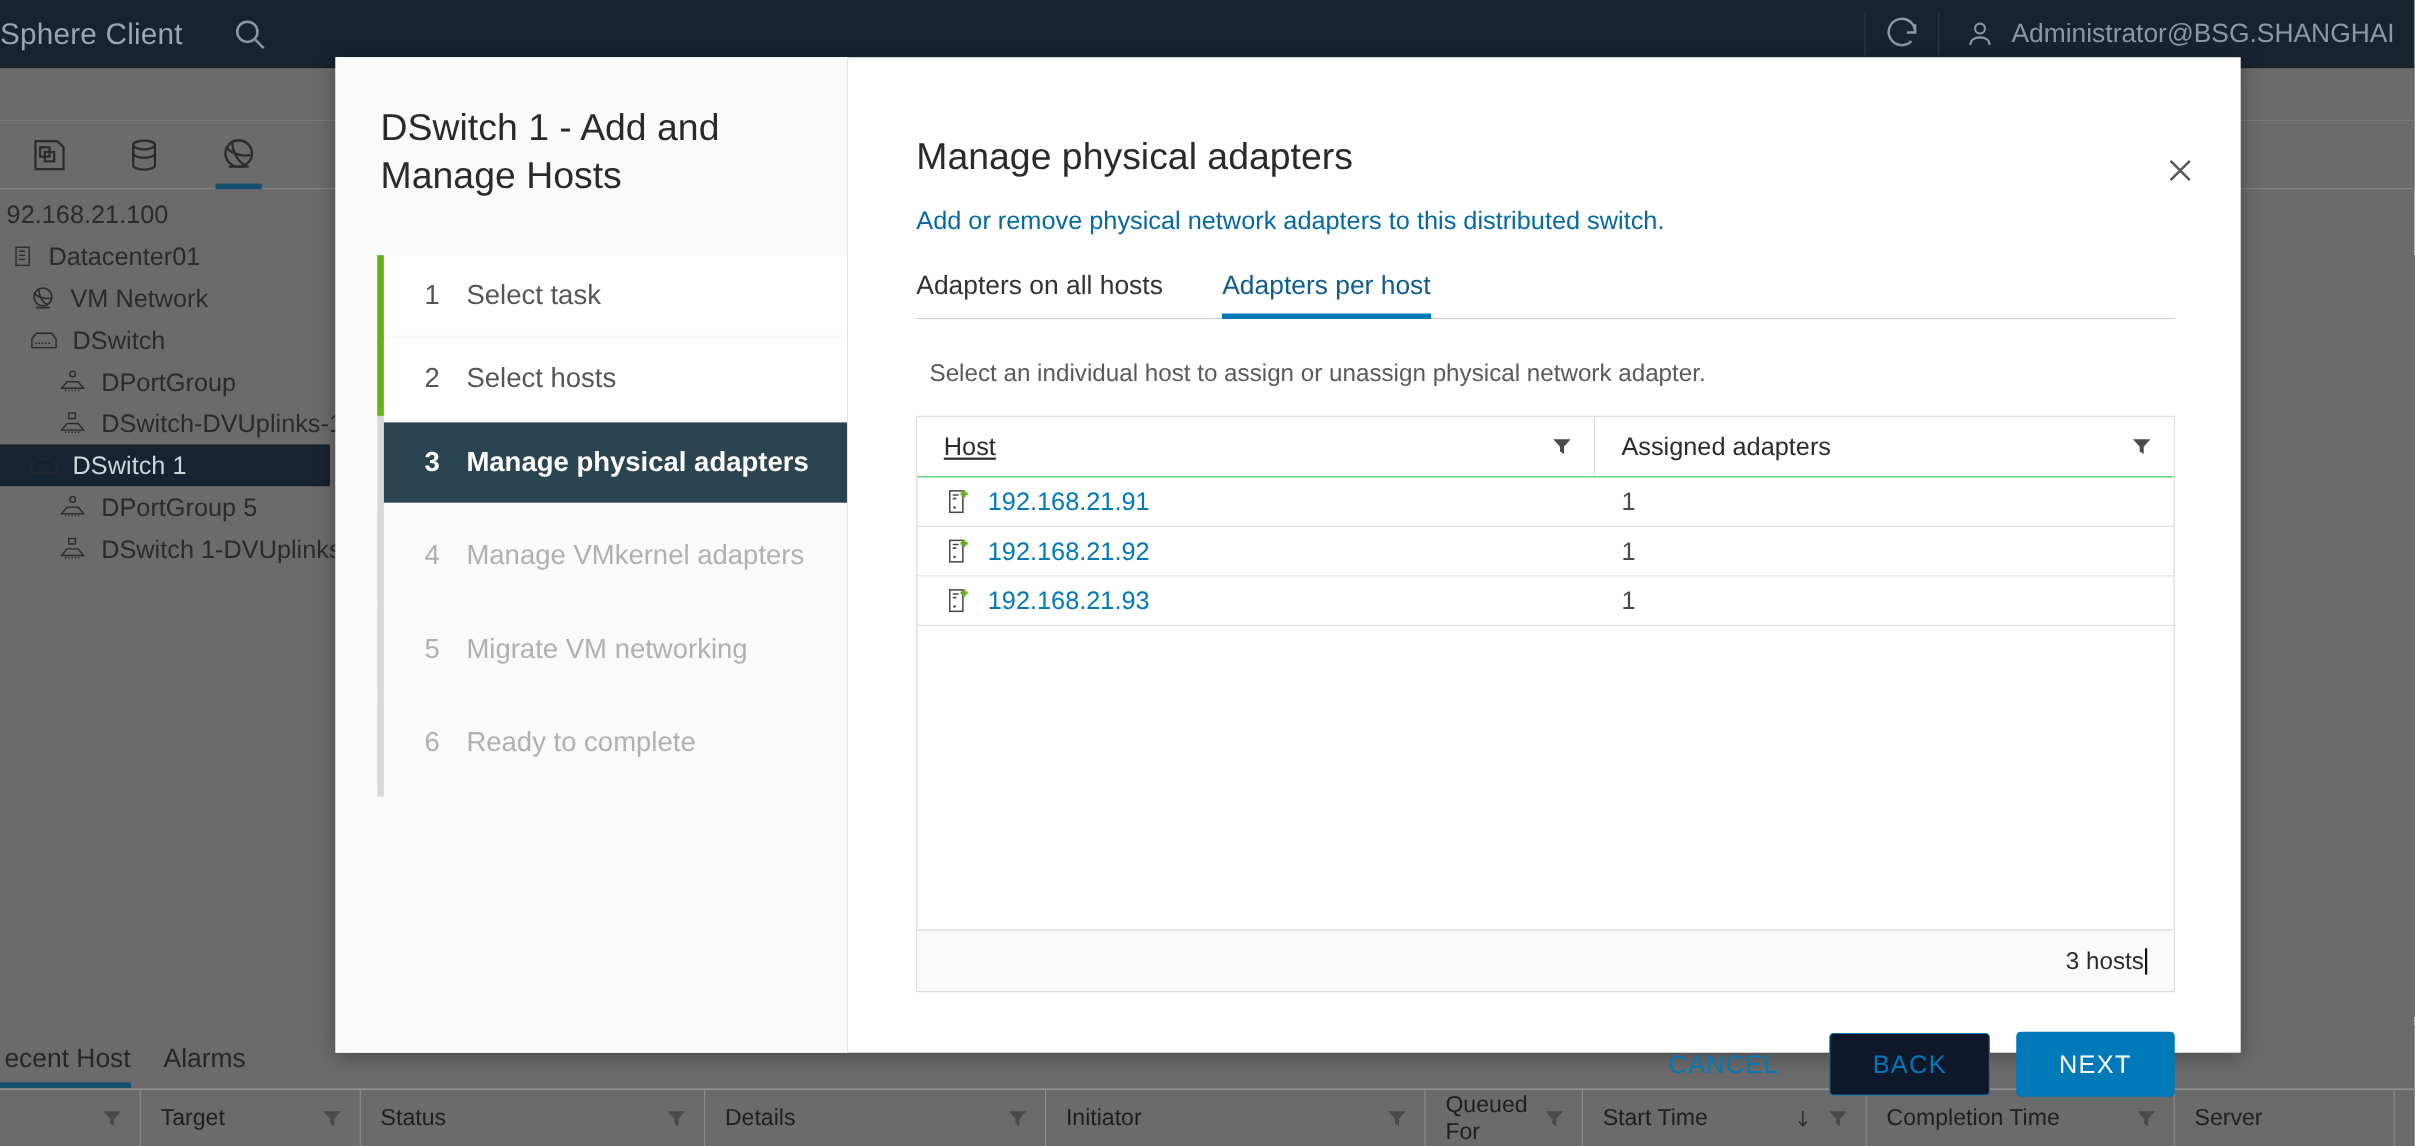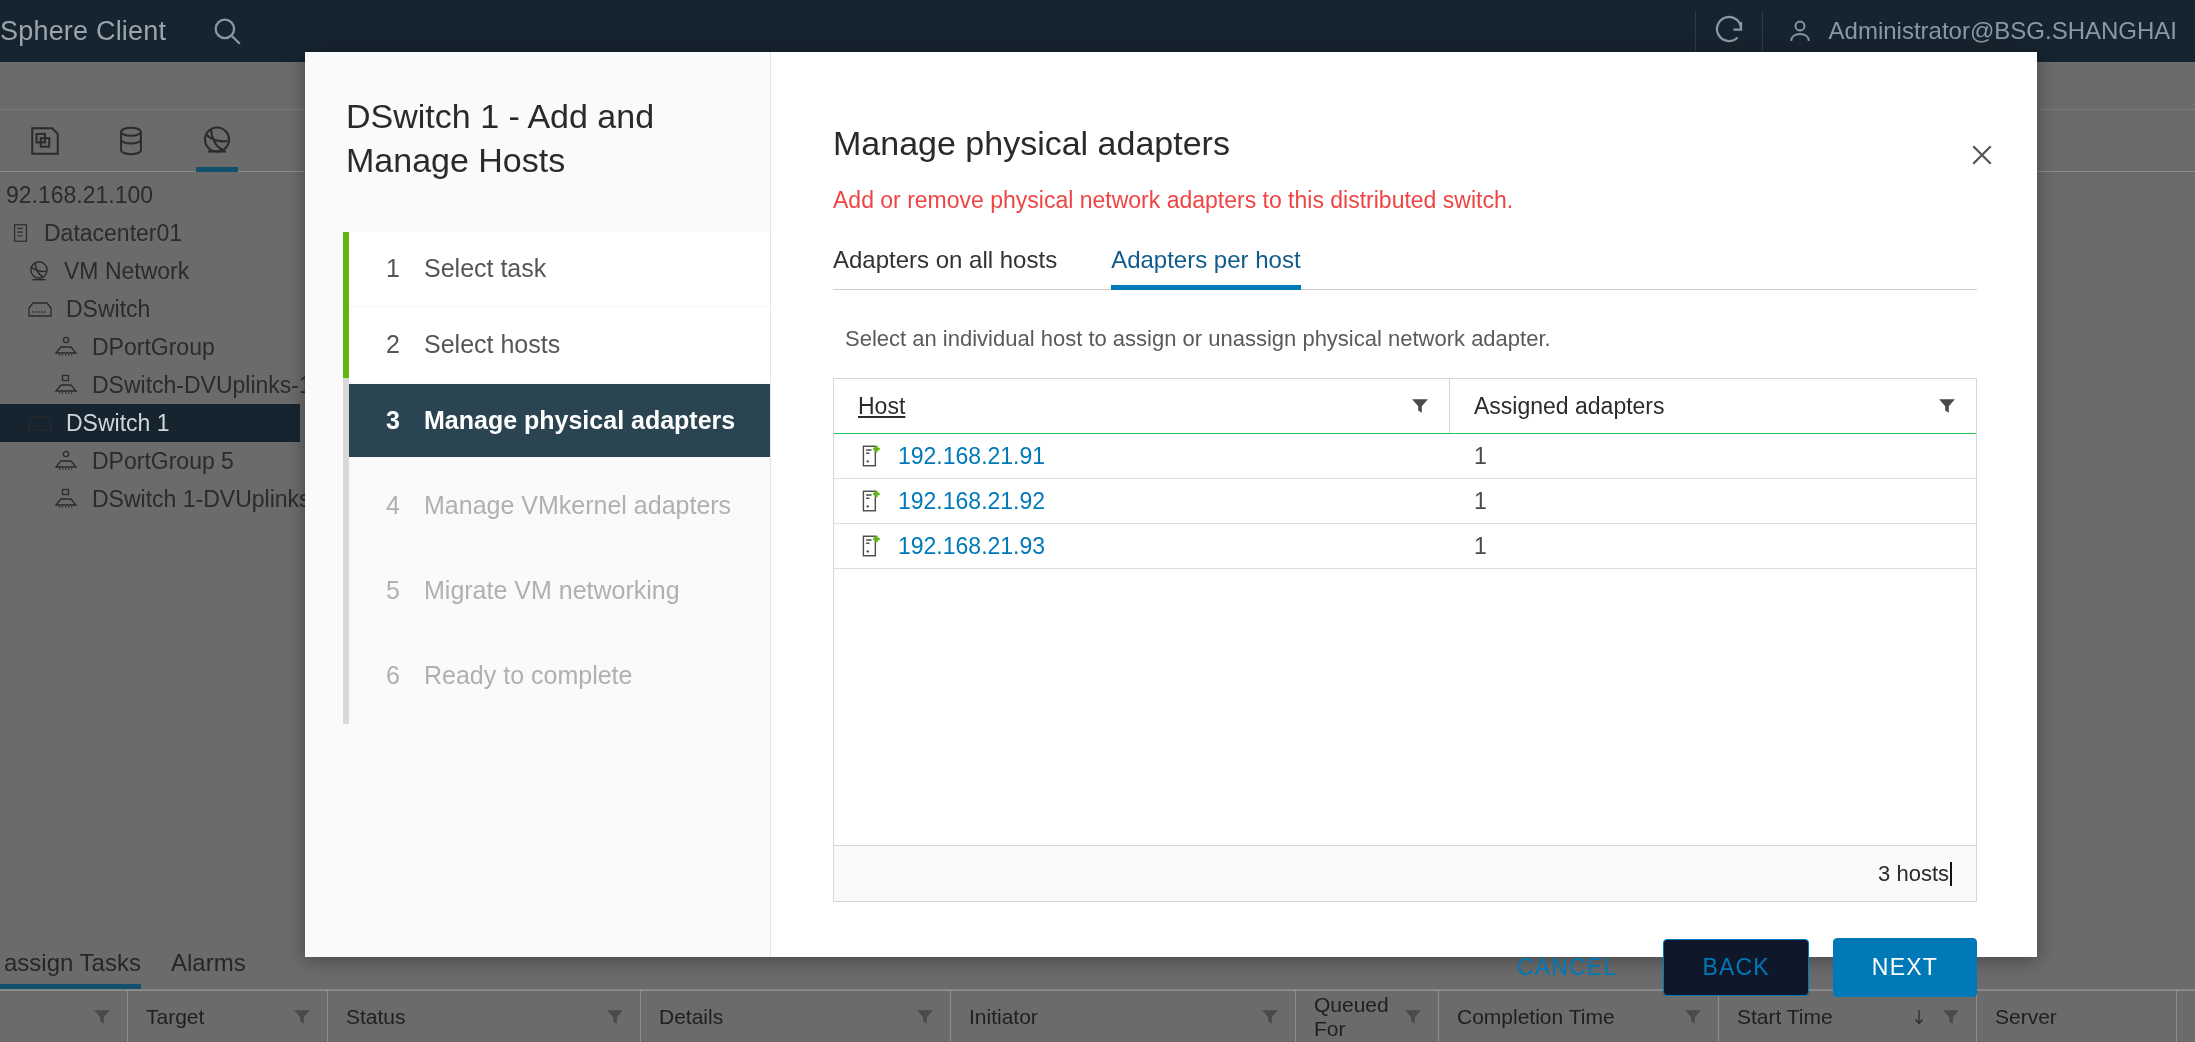--- a/index.html
+++ b/index.html
@@ -154,21 +154,21 @@
     display: flex; flex-direction: column;
   }
   .close-x {
     position: absolute; right: 34px; top: 82px;
     width: 42px; height: 42px;
     display: flex; align-items: center; justify-content: center;
     color: #565656;
   }
   .mr-head { padding: 72px 60px 0 62px; }
   .mr-title { font-size: 34px; color: #2a2a2a; font-weight: 400; }
-  .mr-sub { font-size: 23px; color: #ef4444; margin-top: 24px; }
+  .mr-sub { font-size: 23px; color: #0369a1; margin-top: 24px; }
 
   .tabs {
     margin: 32px 60px 0 62px;
     display: flex; align-items: flex-end;
     border-bottom: 1px solid #cccccc;
   }
   .tab {
     font-size: 24px; color: #323232;
     padding: 0 0 15px 0; margin-right: 54px;
     position: relative;
@@ -382,21 +382,21 @@
               <path d="M5 20c0-3.6 3.1-5.6 7-5.6s7 2 7 5.6"></path>
           </svg>
         </span>
         <span>Administrator@BSG.SHANGHAI</span>
       </div>
     </div>
   </div>
 
   <div class="tasks-panel">
     <div class="tasks-tabs" id="tasks-tabs">
-        <div class="tasks-tab active">assign Tasks</div>
+        <div class="tasks-tab active">ecent Host</div>
         <div class="tasks-tab">Alarms</div>
       </div>
     <div class="tasks-header" id="tasks-header">
         <div class="th" style="width: 128px;">
           <span class="th-label"></span>
           <span class="th-tools">
             <span>
               <svg width="18" height="18" viewBox="0 0 16 16">
                 <path d="M1 2h14l-5.4 6.2V14L6.4 12V8.2z" fill="#4a4a4a"></path>
               </svg>
@@ -446,38 +446,38 @@
         <div class="th" style="width: 143px;">
           <span class="th-label">Queued For</span>
           <span class="th-tools">
             <span>
               <svg width="18" height="18" viewBox="0 0 16 16">
                 <path d="M1 2h14l-5.4 6.2V14L6.4 12V8.2z" fill="#4a4a4a"></path>
               </svg>
             </span>
           </span>
         </div>
+        <div class="th" style="width: 258px;">
+          <span class="th-label">Start Time</span>
+          <span class="th-tools">
+            <span>
+              <svg width="18" height="20" viewBox="0 0 12 20" fill="none" stroke="#2b2b2b" stroke-width="1.3">
+                <path d="M6 3v13M2.5 12.5L6 16.5l3.5-4"></path>
+              </svg>
+            </span>
+            <span>
+              <svg width="18" height="18" viewBox="0 0 16 16">
+                <path d="M1 2h14l-5.4 6.2V14L6.4 12V8.2z" fill="#4a4a4a"></path>
+              </svg>
+            </span>
+          </span>
+        </div>
         <div class="th" style="width: 280px;">
           <span class="th-label">Completion Time</span>
           <span class="th-tools">
-            <span>
-              <svg width="18" height="18" viewBox="0 0 16 16">
-                <path d="M1 2h14l-5.4 6.2V14L6.4 12V8.2z" fill="#4a4a4a"></path>
-              </svg>
-            </span>
-          </span>
-        </div>
-        <div class="th" style="width: 258px;">
-          <span class="th-label">Start Time</span>
-          <span class="th-tools">
-            <span>
-              <svg width="18" height="20" viewBox="0 0 12 20" fill="none" stroke="#2b2b2b" stroke-width="1.3">
-                <path d="M6 3v13M2.5 12.5L6 16.5l3.5-4"></path>
-              </svg>
-            </span>
             <span>
               <svg width="18" height="18" viewBox="0 0 16 16">
                 <path d="M1 2h14l-5.4 6.2V14L6.4 12V8.2z" fill="#4a4a4a"></path>
               </svg>
             </span>
           </span>
         </div>
         <div class="th" style="width: 200px;">
           <span class="th-label">Server</span>
           <span class="th-tools"></span>

